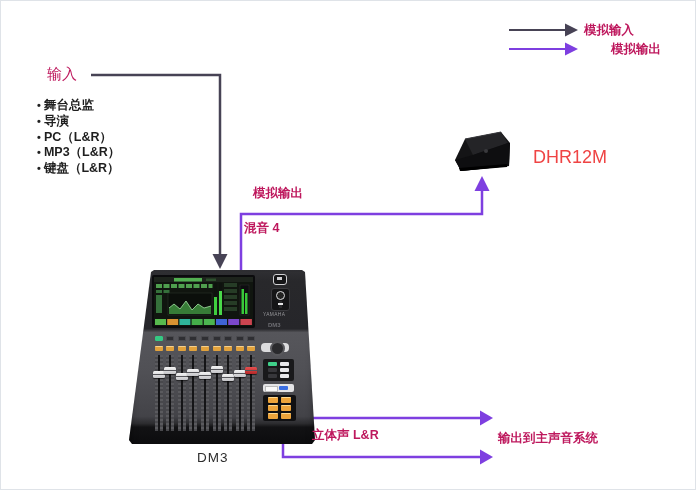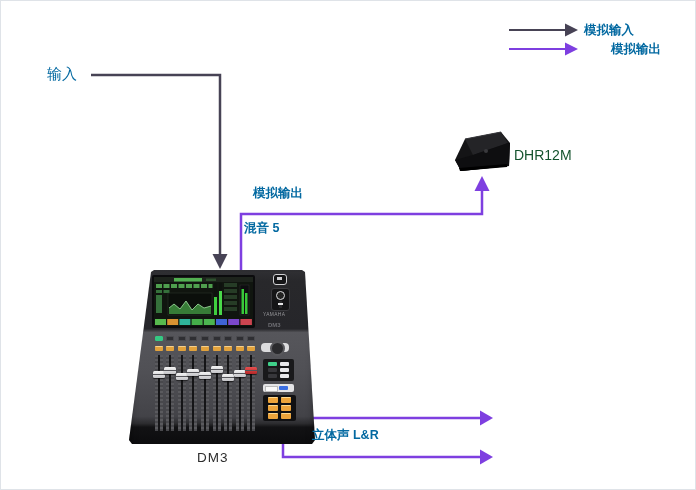--- a/index.html
+++ b/index.html
@@ -4,32 +4,32 @@
 <style>
   * { margin:0; padding:0; box-sizing:border-box; }
   html,body { background:#fff; }
   body { font-family:"Liberation Sans","DejaVu Sans",sans-serif; color:#1f1f1f; }
   .canvas {
     position:relative; width:696px; height:490px; background:#ffffff;
     border:1px solid #dfe3e8; overflow:hidden;
   }
   svg { display:block; }
   .lines { position:absolute; inset:0; z-index:1; }
-  .lbl { position:absolute; z-index:3; white-space:nowrap; color:#0369a1; }
+  .lbl { position:absolute; z-index:3; white-space:nowrap; color:#be185d; }
 
   
   .legend-label-1 { left:583px; top:21px; font-size:12.5px; font-weight:bold; }
   .legend-label-2 { left:583px; top:40px; font-size:12.5px; font-weight:bold;margin-left:27px; }
   .input-title    { left:46px;  top:64px; font-size:15px;  font-weight:normal; }
   .input-list     { position:absolute; left:36px; top:97px; z-index:3; }
   .src-item { font-size:12.5px; font-weight:bold; line-height:15.8px; white-space:nowrap; }
   .src-item::before { content:"• "; font-size:11px; }
   .kbd-monitor-label { left:252px; top:184px; font-size:12.5px; font-weight:bold; }
   .mix1-label        { left:243px; top:219px; font-size:12.5px; font-weight:bold; }
-  .dhr-label         { left:513px; top:146px; font-size:14px; color:#14532d; }
+  .dhr-label         { left:532px; top:146px; font-size:18px; color:#ef4444; }
   .stereo-label      { left:311px; top:426px; font-size:12.5px; font-weight:bold;text-align:center; }
   .mainout-label     { left:497px; top:429px; font-size:12.5px; font-weight:bold; }
   .dm3-label         { left:196px; top:449px; font-size:13.5px; color:#2d2d2d; letter-spacing:1px; }
 
   
   .speaker { position:absolute; left:448px; top:127px; width:66px; height:48px; z-index:2; }
 
   
   .mixer { position:absolute; left:126px; top:266px; width:190px; height:182px; z-index:2; }
   .mixer-body {
@@ -124,24 +124,32 @@
     <path d="M508,29 L565,29" fill="none" stroke="#474355" stroke-width="2.2"></path>
     <polygon points="564,22.5 564,35.5 577,29" fill="#474355"></polygon>
     <path d="M508,48 L565,48" fill="none" stroke="#7E3FE0" stroke-width="2.2"></path>
     <polygon points="564,41.5 564,54.5 577,48" fill="#7E3FE0"></polygon>
   </svg>
 
   <div class="lbl legend-label-1">模拟输入</div>
   <div class="lbl legend-label-2">模拟输出</div>
 
   <div class="lbl input-title">输入</div>
+  <div class="input-list">
+    <div class="src-item">舞台总监</div>
+    <div class="src-item">导演</div>
+    <div class="src-item">PC（L&amp;R）</div>
+    <div class="src-item">MP3（L&amp;R）</div>
+    <div class="src-item">键盘（L&amp;R）</div>
+  </div>
 
   <div class="lbl kbd-monitor-label">模拟输出</div>
-  <div class="lbl mix1-label">混音 5</div>
+  <div class="lbl mix1-label">混音 4</div>
   <div class="lbl stereo-label">立体声 L&amp;R</div>
+  <div class="lbl mainout-label">输出到主声音系统</div>
 
   <div class="speaker">
     <svg width="66" height="48" viewBox="0 0 66 48">
       <polygon points="6,32 16,11 52,4 61,15 60,38 12,43" fill="#141416"></polygon>
       <polygon points="16,11 52,4 59,15 24,27" fill="#242427"></polygon>
       <polygon points="6,32 24,27 59,15 61,15 60,38 12,43" fill="#0e0e10"></polygon>
       <path d="M16,11 L52,4" stroke="#3a3a3e" stroke-width="1" fill="none"></path>
       <circle cx="37" cy="23" r="2" fill="#39393d"></circle>
       <polygon points="10,40 58,36 58,39 11,43" fill="#000"></polygon>
     </svg>

